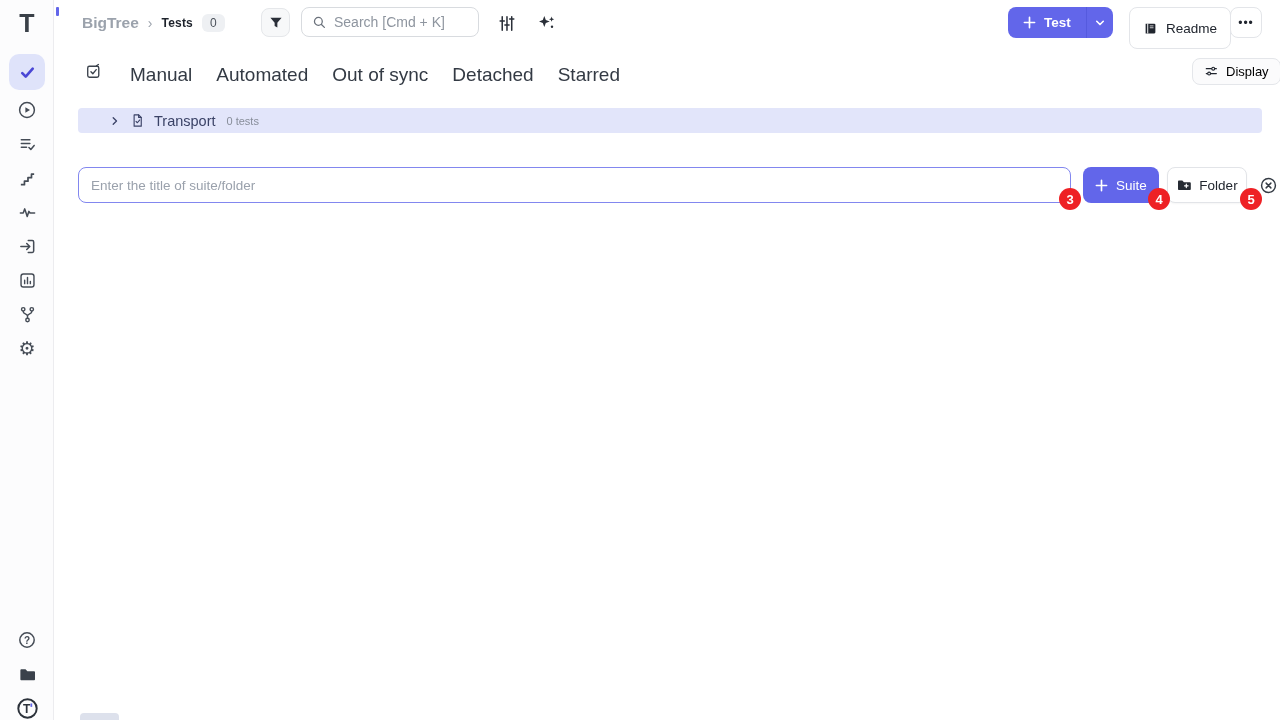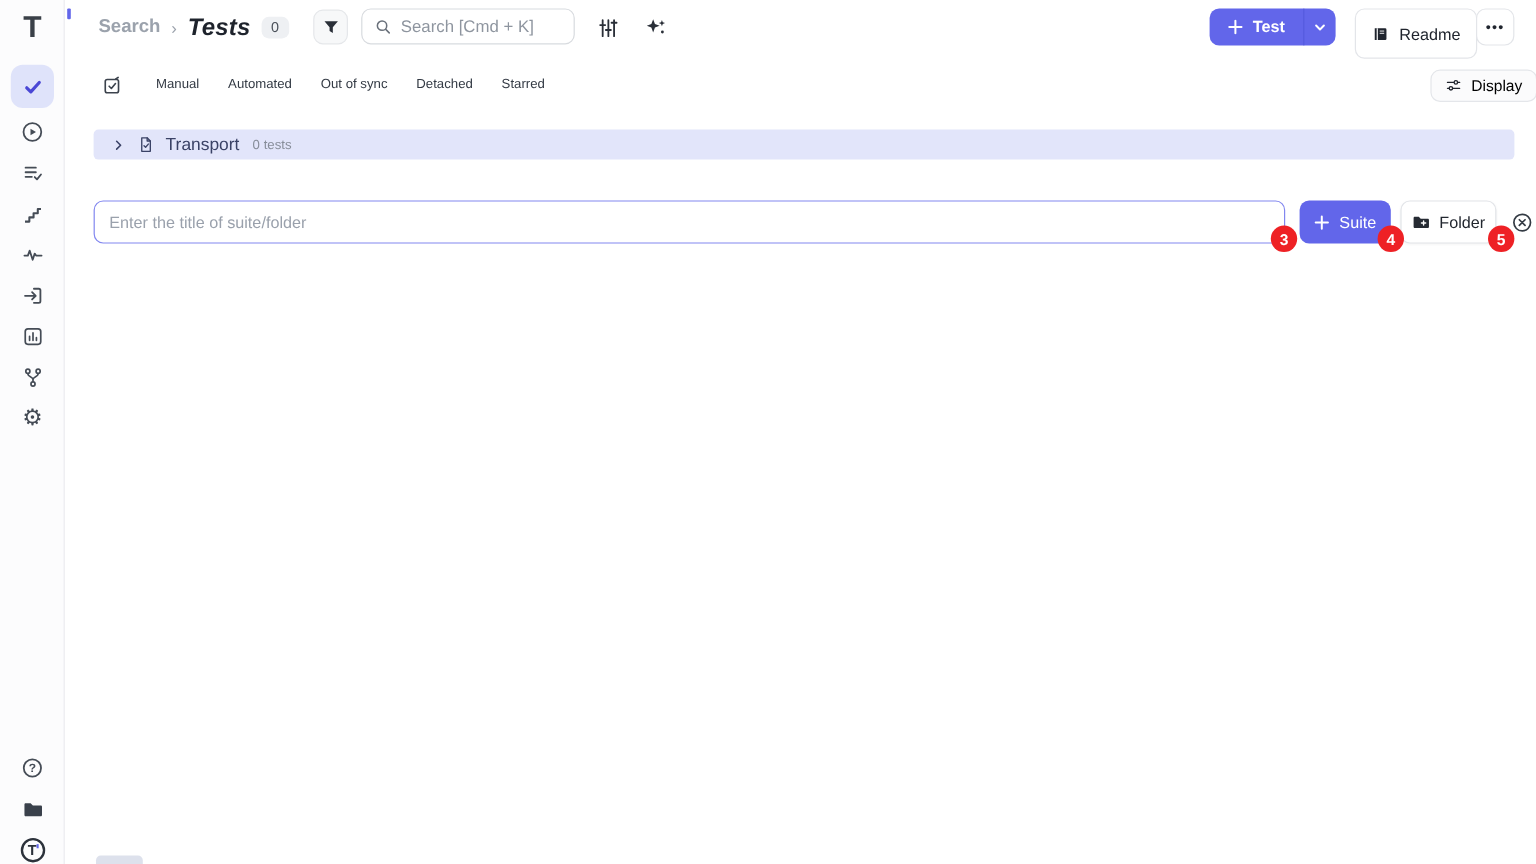--- a/index.html
+++ b/index.html
@@ -15,44 +15,44 @@
   .side-items { position:absolute; top:54px; left:9px; width:36px; display:flex; flex-direction:column; }
   .side-item { width:36px; height:34px; display:flex; align-items:center; justify-content:center; color:#454c56; }
   .side-item.active { height:36px; background:#dfe3fa; border-radius:10px; margin-bottom:3px; }
   .side-bottom { position:absolute; top:623px; left:9px; width:36px; display:flex; flex-direction:column; }
   .gear-glyph { font-size:19px; line-height:1; color:#454c56; }
 
   
   .breadcrumb { position:absolute; left:82px; top:10px; height:26px; display:flex; align-items:center; gap:9px; }
   .bc-project { font-size:15.5px; font-weight:600; color:#9ba2ac; }
   .bc-sep { font-size:14px; color:#9ba2ac; }
-  .bc-current { font-size:20px; font-weight:700; color:#1e232c; letter-spacing:.2px;font-style:italic; }
+  .bc-current { font-size:12px; font-weight:700; color:#1e232c; letter-spacing:.2px; }
   .bc-count { background:#eef0f3; border-radius:6px; padding:2px 8px; font-size:12px; color:#4b515a; }
   .icon-btn { display:flex; align-items:center; justify-content:center; cursor:pointer; }
   .filter-btn { position:absolute; left:261px; top:8px; width:29px; height:29px; border:1px solid #e5e7ea; background:#f7f8f9; border-radius:8px; }
   .search-box { position:absolute; left:301px; top:7px; width:178px; height:30px; border:1px solid #d8dbdf; border-radius:8px; background:#fff; display:flex; align-items:center; gap:7px; padding:0 10px; }
   .search-box input { border:none; outline:none; width:130px; font-size:14px; color:#8b5cf6; font-family:"Liberation Sans",sans-serif; background:transparent; }
   .search-box input::placeholder { color:#8e959f; }
   .tune-btn { position:absolute; left:495px; top:12px; width:22px; height:22px; }
   .sparkles-btn { position:absolute; left:535px; top:11px; width:23px; height:23px; }
 
   .test-split { position:absolute; left:1008px; top:7px; height:31px; display:flex; background:#6266ea; border-radius:8px; overflow:hidden; cursor:pointer; }
   .test-main { display:flex; align-items:center; gap:8px; padding:0 15px; color:#fff; font-size:13.5px; font-weight:600; }
   .test-caret { width:27px; display:flex; align-items:center; justify-content:center; border-left:1px solid #555ade; color:#fff; }
   .readme-btn { position:absolute; left:1129px; top:7px; height:42px; padding:0 13px; background:#fff; border:1px solid #e3e5e9; border-radius:8px; display:flex; align-items:center; gap:8px; font-size:13.5px; font-weight:500; color:#20252e; cursor:pointer; }
   .more-btn { position:absolute; left:1230px; top:7px; width:32px; height:31px; background:#fff; border:1px solid #e3e5e9; border-radius:8px; font-size:12px; letter-spacing:1px; color:#20252e; }
 
   
   .tabs-icon { position:absolute; left:85px; top:63px; width:17px; height:17px; color:#3c434d; }
   .tabs { position:absolute; left:130px; top:64px; display:flex; gap:24px; }
-  .tab { font-size:11px; font-weight:500; color:#333a44; cursor:pointer; white-space:nowrap; }
+  .tab { font-size:19px; font-weight:500; color:#333a44; cursor:pointer; white-space:nowrap; }
   .display-btn { position:absolute; left:1192px; top:58px; height:27px; padding:0 11px; background:#fbfbfc; border:1px solid #e4e6ea; border-radius:8px; display:flex; align-items:center; gap:7px; font-size:13px; font-weight:500; color:#000000; cursor:pointer; }
 
   
-  .suite-row { position:absolute; left:78px; top:108px; width:1184px; height:25px; background:#e2e5fa; border-radius:4px; display:flex; align-items:center; padding-left:15px; gap:9px; cursor:pointer; }
+  .suite-row { position:absolute; left:78px; top:108px; width:1184px; height:25px; background:#e2e5fa; border-radius:4px; display:flex; align-items:center; padding-left:31px; gap:9px; cursor:pointer; }
   .suite-title { font-size:14.5px; font-weight:500; color:#3a4266; }
   .suite-count { font-size:11px; color:#878d99; margin-left:2px; }
 
   .create-input { position:absolute; left:78px; top:167px; width:993px; height:36px; border:1.5px solid #8287ef; border-radius:8px; background:#fff; padding:12px 12px; font-size:13.5px; color:#3a4048; font-family:"Liberation Sans",sans-serif; outline:none; }
   .create-input::placeholder { color:#9aa1ac; }
   .suite-btn { position:absolute; left:1083px; top:167px; width:76px; height:36px; background:#6266ea; border:none; border-radius:8px; color:#fff; font-size:13.5px; font-weight:500; display:flex; align-items:center; justify-content:center; gap:8px; cursor:pointer; font-family:"Liberation Sans",sans-serif; }
   .folder-btn { position:absolute; left:1167px; top:167px; width:80px; height:36px; background:#fff; border:1px solid #e2e4e8; border-radius:8px; color:#22272f; font-size:13.5px; font-weight:500; display:flex; align-items:center; justify-content:center; gap:7px; cursor:pointer; box-shadow:0 1px 2px rgba(0,0,0,.04); font-family:"Liberation Sans",sans-serif; }
   .close-btn { position:absolute; left:1259px; top:176px; width:19px; height:19px; color:#343b44; cursor:pointer; }
 
   .badge { position:absolute; width:22px; height:22px; border-radius:50%; background:#ee2125; color:#fff; font-size:13px; font-weight:700; display:flex; align-items:center; justify-content:center; z-index:10; }
@@ -166,21 +166,21 @@
               <circle cx="10" cy="10" r="8" stroke="#2c323b" stroke-width="1.7"></circle>
               <text x="9.4" y="13.8" font-size="10.5" font-weight="bold" text-anchor="middle" fill="#2c323b" font-family="Liberation Sans, sans-serif">T</text>
               <rect x="12.6" y="5.6" width="1.5" height="3" fill="#6266ea"></rect>
             </svg>
         </span>
       </div>
     </div>
   </nav>
 
   <div class="breadcrumb">
-    <span class="bc-project">Search</span>
+    <span class="bc-project">BigTree</span>
     <span class="bc-sep">›</span>
     <span class="bc-current">Tests</span>
     <span class="bc-count">0</span>
   </div>
 
   <div class="filter-btn icon-btn">
     <span>
       <svg width="16" height="16" viewBox="0 0 20 20">
           <path d="M3 3.5h14l-5.3 6.2v6l-3.4-2.1v-3.9z" fill="#2a2f38"></path>
         </svg>

